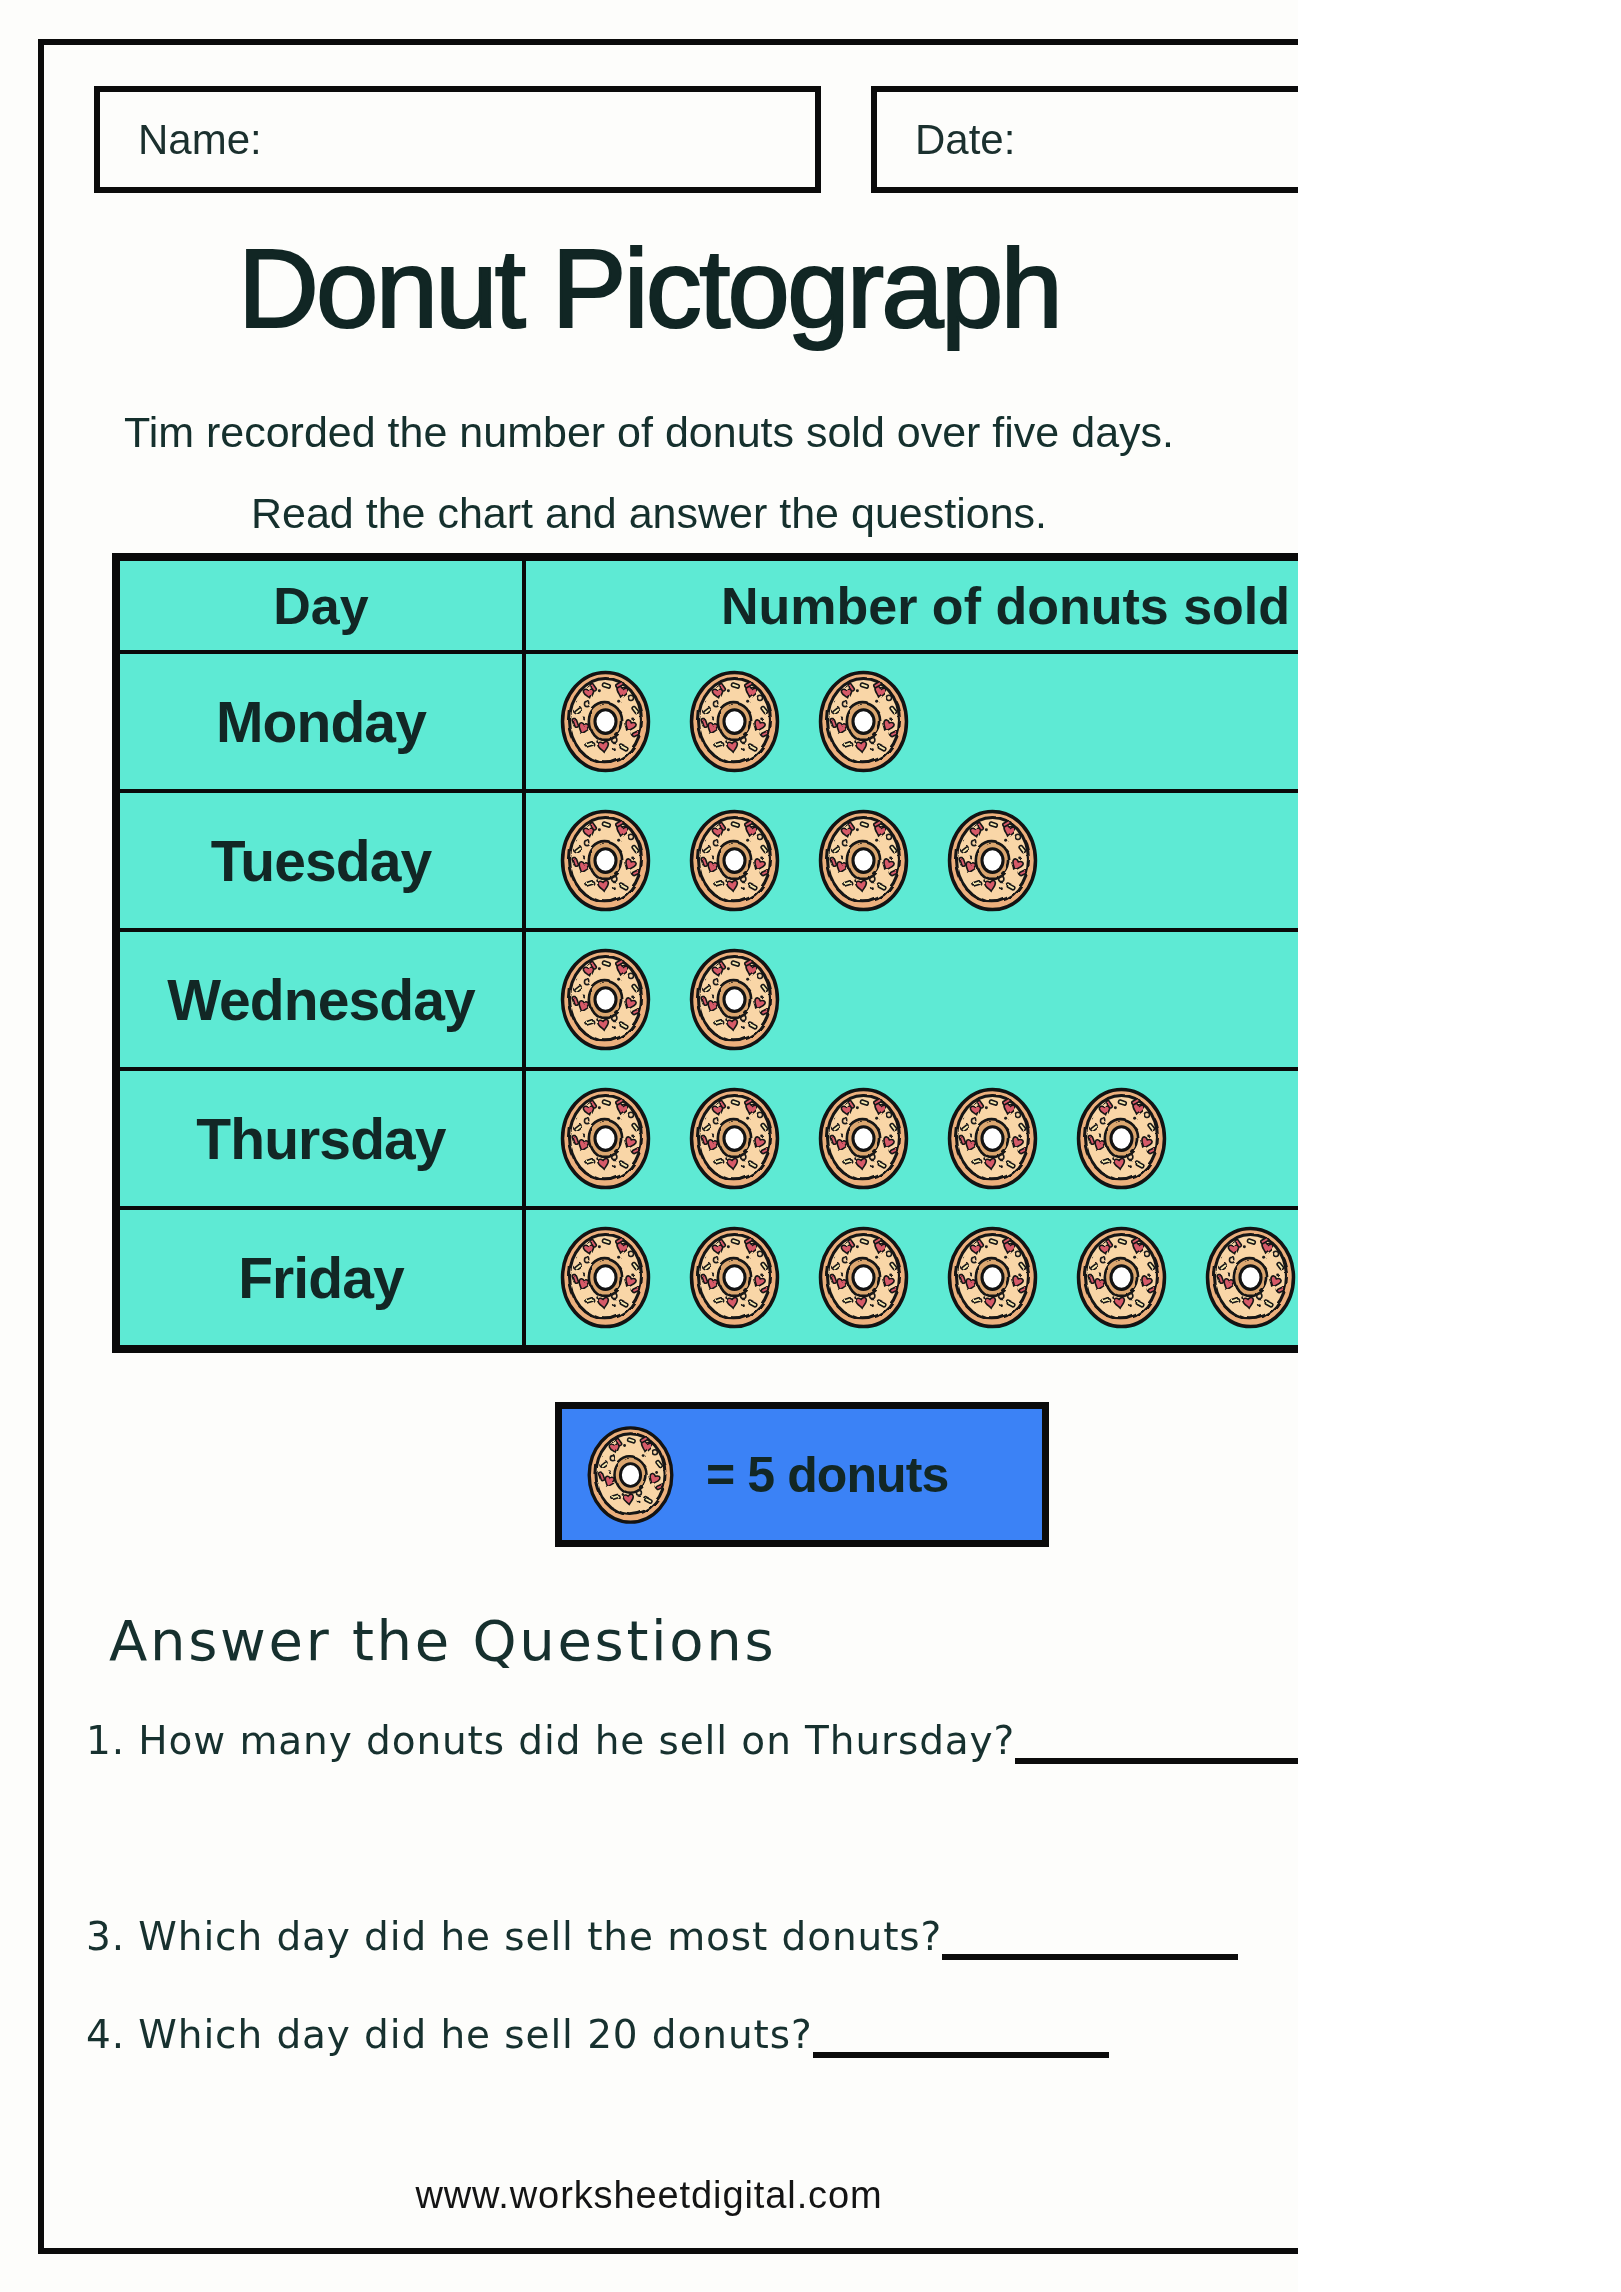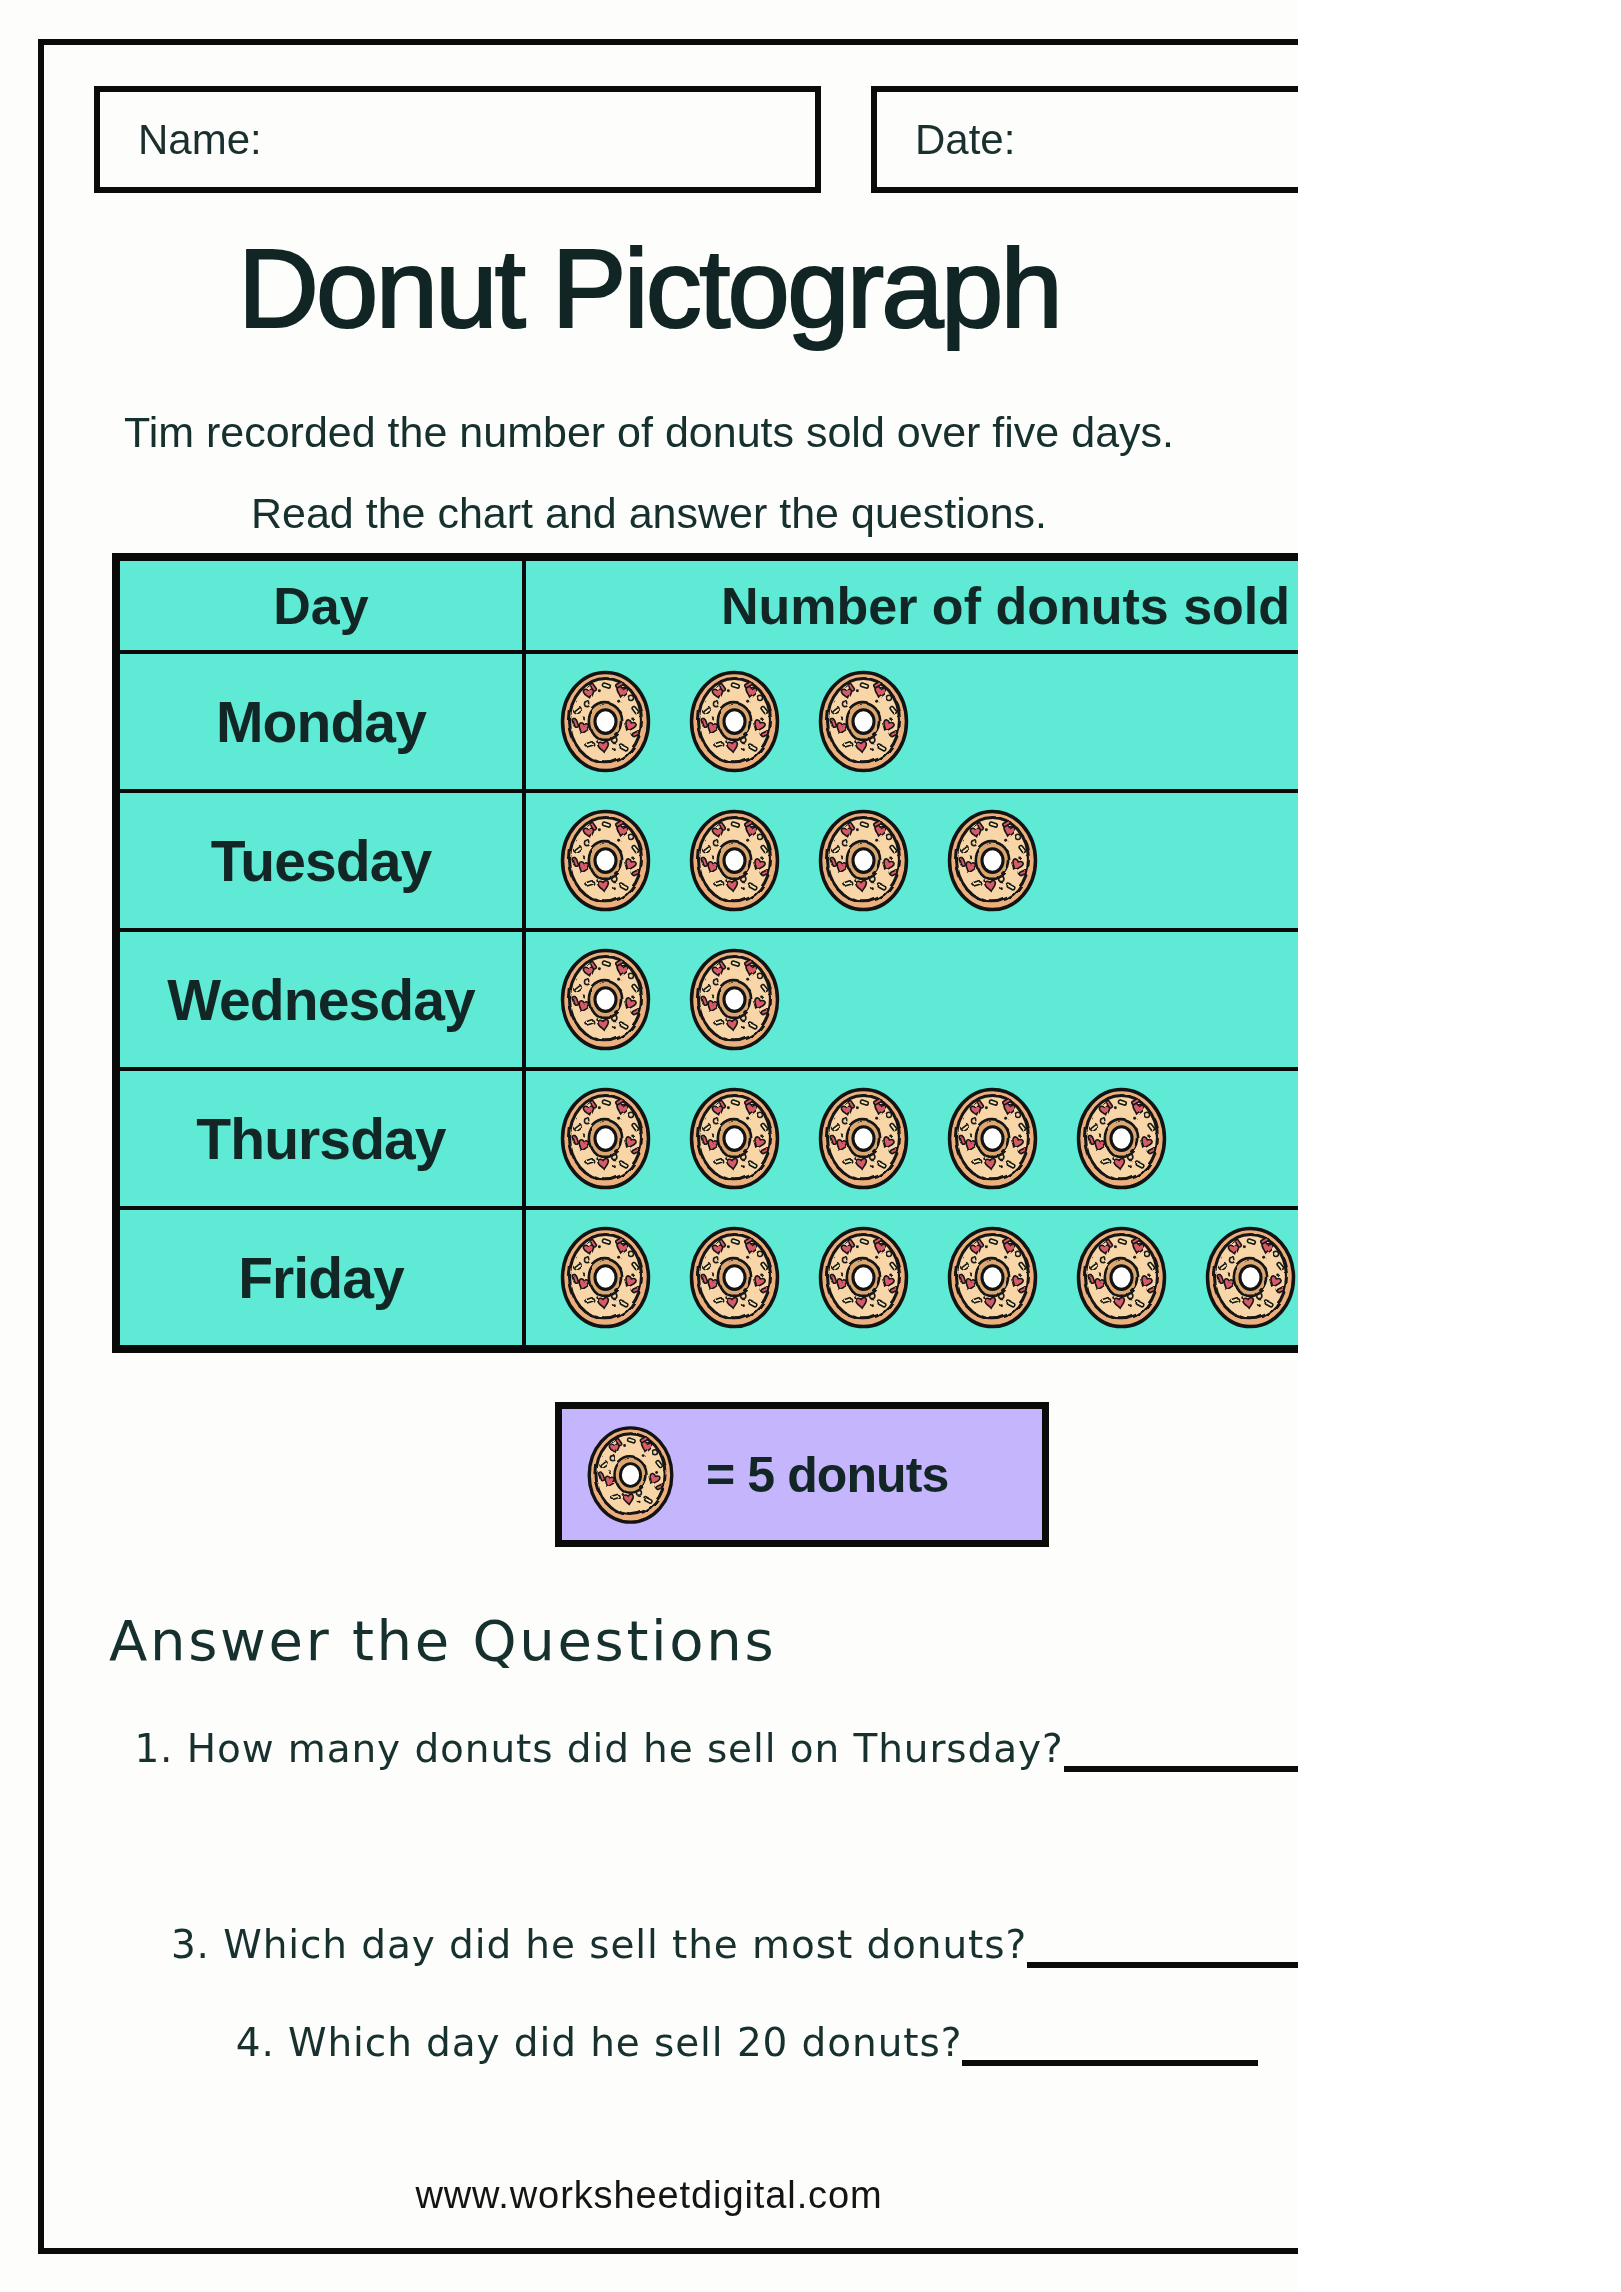--- a/index.html
+++ b/index.html
@@ -40,34 +40,34 @@
     background:#5eead4;
   }
   .cell{border:2.7px solid #0a0a0a;display:flex;align-items:center;box-sizing:border-box;}
   .cell.hdr{justify-content:center;font-weight:700;font-size:52px;color:#122725;}
   .cell.day{justify-content:center;font-weight:700;font-size:57px;color:#122725;letter-spacing:-0.9px;}
   .cell.icons{padding-left:32px;gap:34px;}
   .donut-icon{width:95px;height:107px;flex:0 0 auto;}
   
   .keybox{
     position:absolute;left:555px;top:1402px;width:494px;height:145px;
-    border:7.2px solid #0b0b0b;box-sizing:border-box;background:#c4b5fd;
+    border:7.2px solid #0b0b0b;box-sizing:border-box;background:#3b82f6;
     display:flex;align-items:center;
   }
   .keybox .donut-icon{width:91px;height:106px;margin-left:23px;}
   .keybox .keytext{font-size:50px;font-weight:700;color:#122725;margin-left:30px;letter-spacing:-0.9px;}
   
   .q-heading{
     position:absolute;left:109px;top:1608px;
     font-family:"DejaVu Sans", sans-serif;
     font-size:56px;color:#16302e;letter-spacing:2.7px;font-weight:400;
   }
   .q-row{
     position:absolute;left:86px;width:1322px;height:57px;
-    display:flex;justify-content:center;align-items:center;margin-top:8px;
+    display:flex;justify-content:flex-start;align-items:center;
   }
   .q-text{
     font-family:"DejaVu Sans", sans-serif;
     font-size:39px;color:#17312f;letter-spacing:0.9px;white-space:nowrap;
   }
   .answer-line{
     width:296px;height:0;border-bottom:6.3px solid #0c0c0c;align-self:flex-end;margin-bottom:5.4px;
   }
   .q1{top:1712px;} .q2{top:1809px;} .q3{top:1908px;} .q4{top:2006px;}
   .footer{

